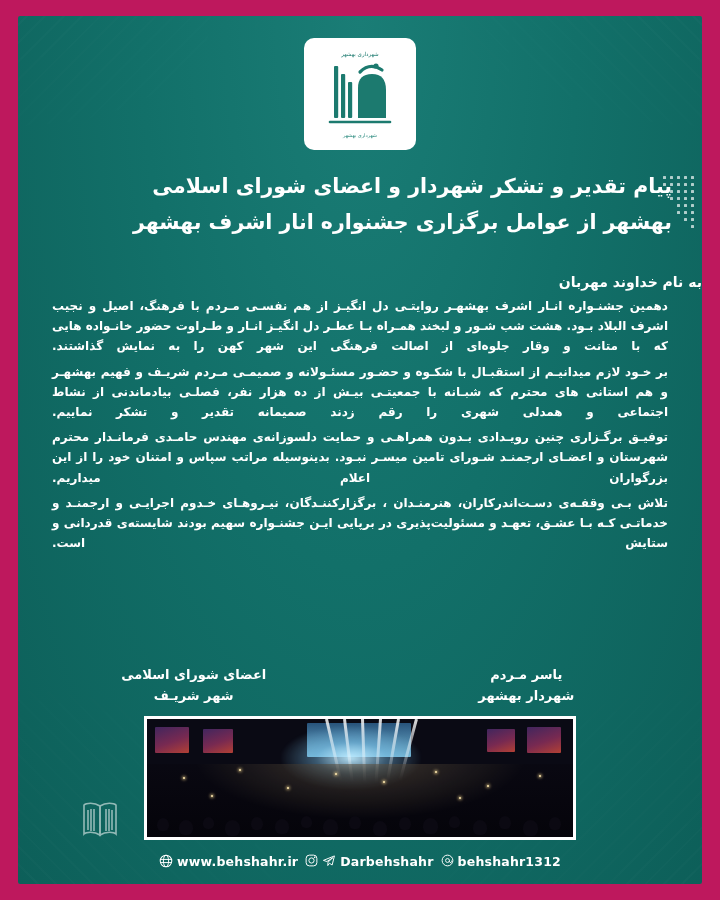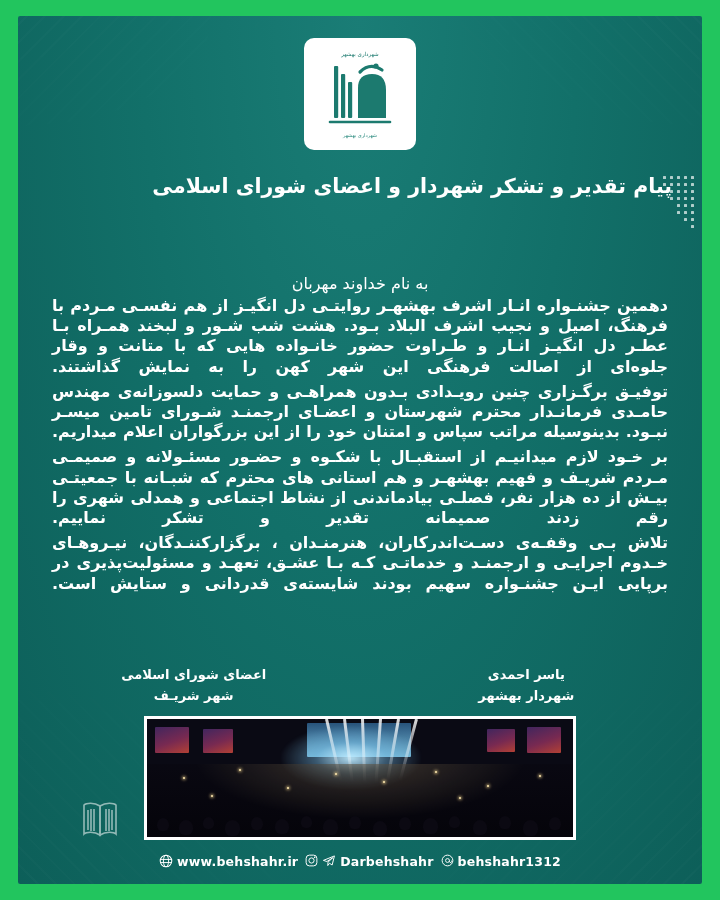--- a/index.html
+++ b/index.html
@@ -11,21 +11,21 @@
     width: 720px;
     height: 900px;
     font-family: "DejaVu Sans", "Liberation Sans", sans-serif;
     overflow: hidden;
   }
 
   .page {
     position: relative;
     width: 720px;
     height: 900px;
-    background: #22c55e;
+    background: #be185d;
     box-sizing: border-box;
   }
 
   
   .poster {
     position: absolute;
     left: 18px;
     top: 16px;
     width: 684px;
     height: 868px;
@@ -139,38 +139,38 @@
     background: #ffffff;
     opacity: .75;
     border-radius: .5px;
   }
 
   
   .bismillah {
     position: absolute;
     top: 258px;
     left: 0; right: 0;
-    text-align: center;
+    text-align: right;
     color: #ffffff;
-    font-weight: normal;
-    font-size: 16px;
+    font-weight: bold;
+    font-size: 14px;
     direction: rtl;
   }
   .body {
     position: absolute;
     top: 280px;
     right: 34px;
     left: 34px;
     direction: rtl;
     text-align: justify;
     text-align-last: justify;
     color: #ffffff;
   }
   .para {
-    font-size: 16px;
+    font-size: 12px;
     line-height: 20.2px;
     font-weight: bold;
     margin: 0 0 5px 0;
     text-align: justify;
     text-align-last: justify;
     letter-spacing: .1px;
   }
 
   
   .signs {
@@ -335,34 +335,35 @@
           <i style="right:7px;top:28px"></i>
           <i style="right:14px;top:28px"></i>
         <i style="right:0px;top:35px"></i>
           <i style="right:7px;top:35px"></i>
           <i style="right:14px;top:35px"></i>
         <i style="right:0px;top:42px"></i>
           <i style="right:7px;top:42px"></i>
         <i style="right:0px;top:49px"></i>
       </div>
       <div class="headline-line">پیام تقدیر و تشکر شهردار و اعضای شورای اسلامی</div>
+      <div class="headline-line">بهشهر از عوامل برگزاری جشنواره انار اشرف بهشهر</div>
     </div>
 
     <div class="bismillah">به نام خداوند مهربان</div>
 
     <div class="body">
       <p class="para">دهمین جشنـواره انـار اشرف بهشهـر روایتـی دل انگیـز از هم نفسـی مـردم با فرهنگ، اصیل و نجیب اشرف البلاد بـود. هشت شب شـور و لبخند همـراه بـا عطـر دل انگیـز انـار و طـراوت حضور خانـواده هایی که با متانت و وقار جلوه‌ای از اصالت فرهنگی این شهر کهن را به نمایش گذاشتند.</p>
+      <p class="para">بر خـود لازم میدانیـم از استقبـال با شکـوه و حضـور مسئـولانه و صمیمـی مـردم شریـف و فهیم بهشهـر و هم استانی های محترم که شبـانه با جمعیتـی بیـش از ده هزار نفر، فصلـی بیادماندنی از نشاط اجتماعی و همدلی شهری را رقم زدند صمیمانه تقدیر و تشکر نماییم.</p>
       <p class="para">توفیـق برگـزاری چنین رویـدادی بـدون همراهـی و حمایت دلسوزانه‌ی مهندس حامـدی فرمانـدار محترم شهرستان و اعضـای ارجمنـد شـورای تامین میسـر نبـود. بدینوسیله مراتب سپاس و امتنان خود را از این بزرگواران اعلام میداریم.</p>
-      <p class="para">بر خـود لازم میدانیـم از استقبـال با شکـوه و حضـور مسئـولانه و صمیمـی مـردم شریـف و فهیم بهشهـر و هم استانی های محترم که شبـانه با جمعیتـی بیـش از ده هزار نفر، فصلـی بیادماندنی از نشاط اجتماعی و همدلی شهری را رقم زدند صمیمانه تقدیر و تشکر نماییم.</p>
       <p class="para">تلاش بـی وقفـه‌ی دسـت‌اندرکاران، هنرمنـدان ، برگزارکننـدگان، نیـروهـای خـدوم اجرایـی و ارجمنـد و خدماتـی کـه بـا عشـق، تعهـد و مسئولیت‌پذیری در برپایی ایـن جشنـواره سهیم بودند شایسته‌ی قدردانی و ستایش است.</p>
     </div>
 
     <div class="signs">
       <div class="sign sign-r">
-        <div>یاسر احمدی</div>
+        <div>یاسر مـردم</div>
         <div>شهردار بهشهر</div>
       </div>
       <div class="sign sign-l">
         <div>اعضای شورای اسلامی</div>
         <div>شهر شریـف</div>
       </div>
     </div>
 
     <div class="photo">
       <div class="photo-scene">

